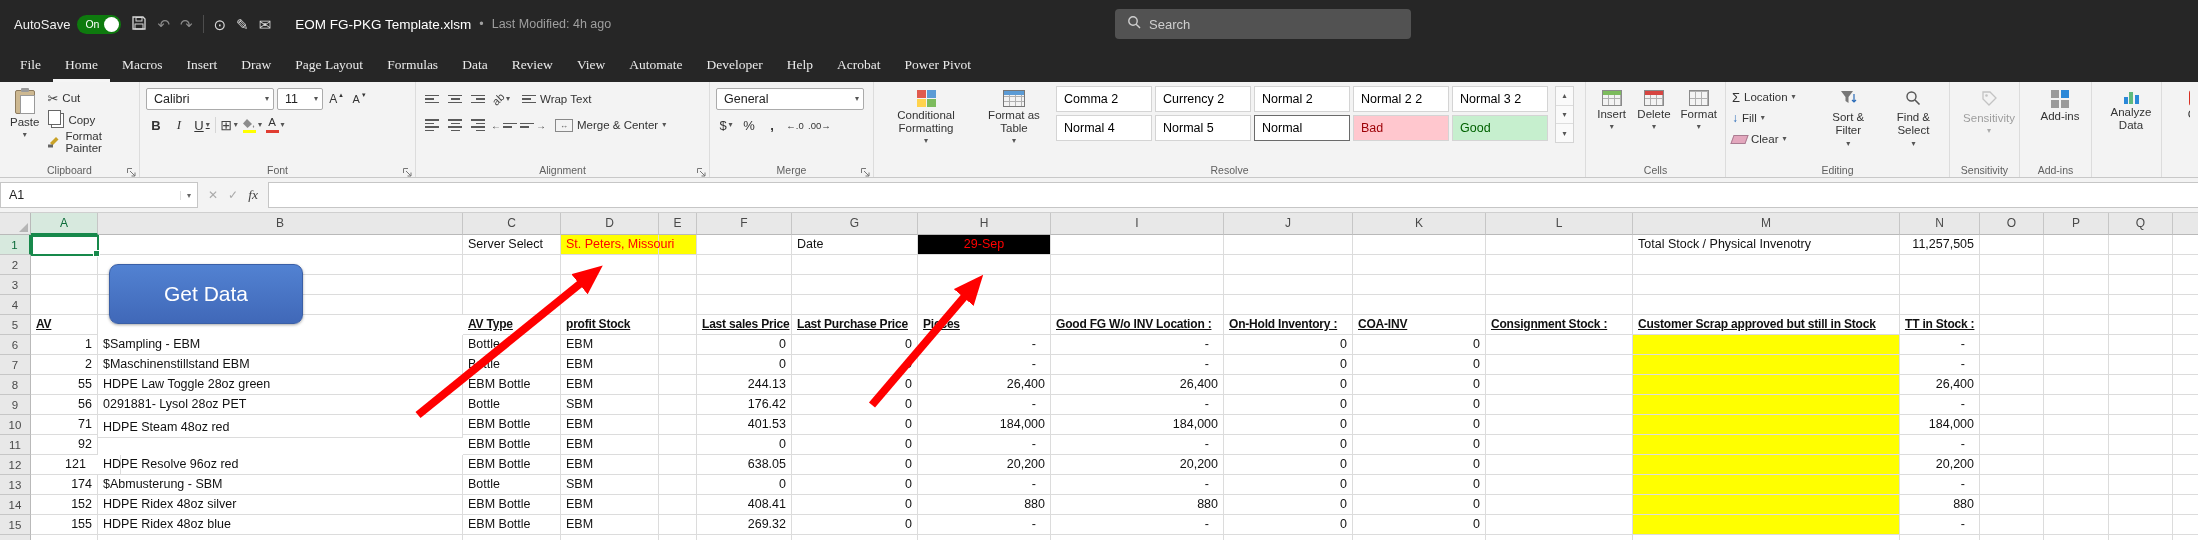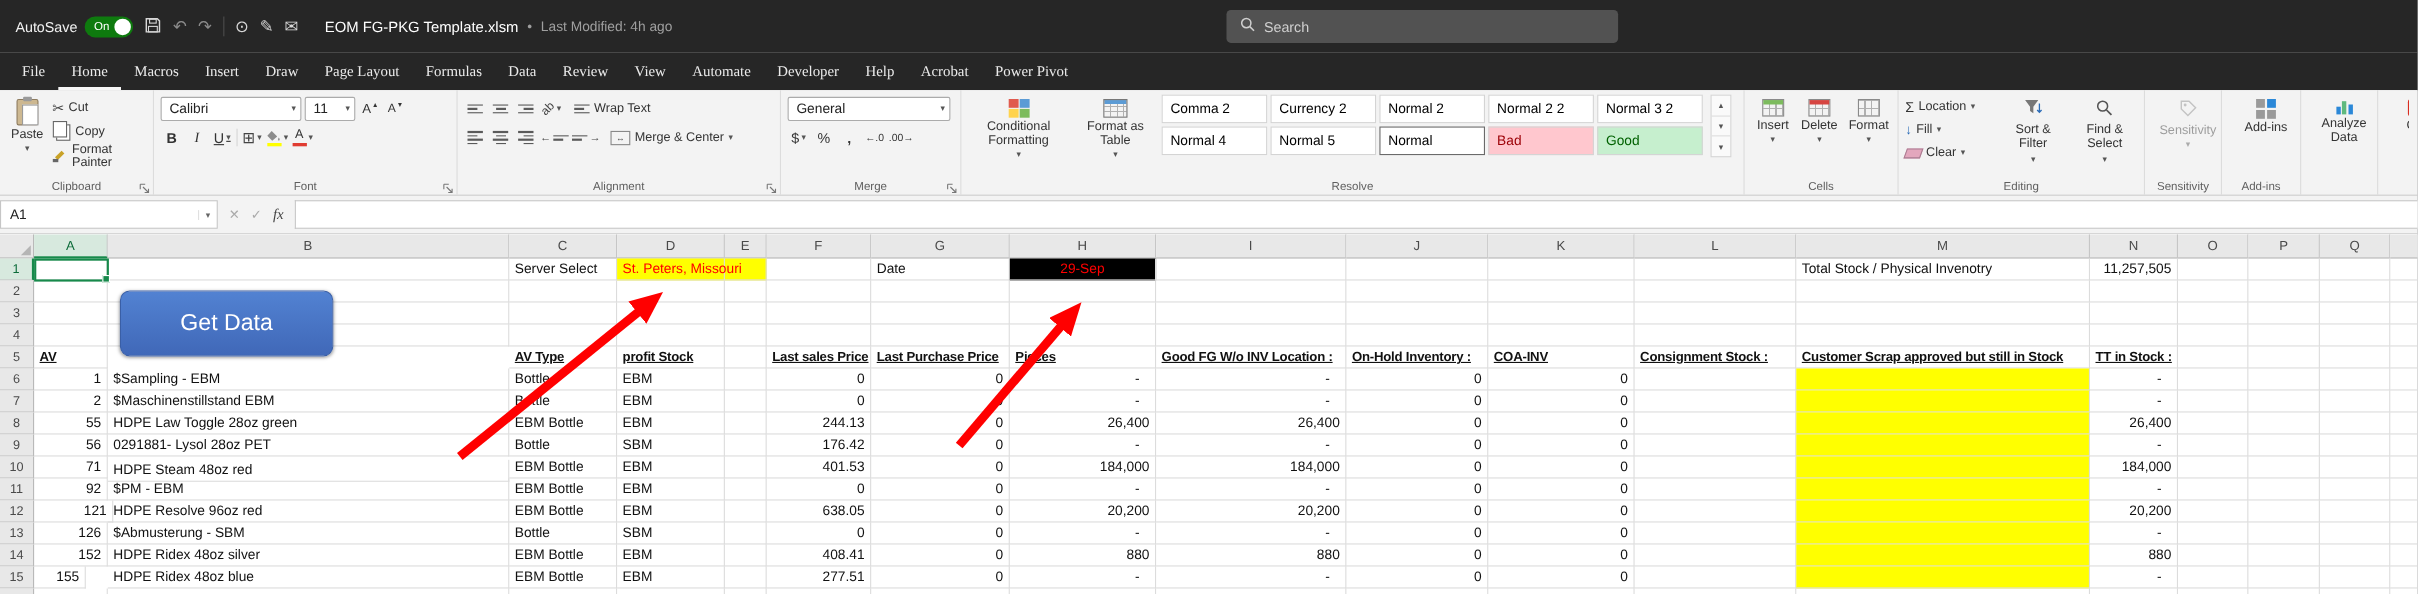--- a/index.html
+++ b/index.html
@@ -12,21 +12,21 @@
   .autosave{display:flex;align-items:center;gap:7px;font-size:13px;color:#f1f1f1;}
   .pill{position:relative;width:44px;height:19px;border-radius:10px;background:#0e7a0e;color:#fff;
         font-size:10.5px;line-height:19px;padding-left:8px;box-sizing:border-box;}
   .pill .knob{position:absolute;right:2px;top:2px;width:15px;height:15px;border-radius:50%;background:#fff;}
   .tb-ico{font-size:15px;color:#d8d8d8;line-height:1;cursor:default;}
   .tb-ico.dim{color:#8b8b8b;}
   .tb-sep{width:1px;height:18px;background:#4d4d4d;}
   .doc-title{display:flex;align-items:center;gap:8px;margin-left:14px;white-space:nowrap;}
   .doc-title .name{font-size:13.5px;color:#fff;}
   .doc-title .mod{font-size:12.5px;color:#9f9f9f;}
-  .searchbox{position:absolute;left:1115px;top:9px;width:356px;height:30px;background:#525252;
+  .searchbox{position:absolute;left:1115px;top:9px;width:296px;height:30px;background:#525252;
              border-radius:4px;display:flex;align-items:center;gap:8px;padding-left:12px;box-sizing:border-box;}
   .searchbox .ph{font-size:13px;color:#cfcfcf;}
 
   
   .menubar{height:34px;background:#262626;display:flex;align-items:stretch;padding-left:8px;}
   .menu-item{padding:0 12px;font-size:13.5px;color:#eaeaea;display:flex;align-items:center;cursor:default;font-family:Liberation Serif, serif;}
   .menu-item.active{box-shadow:inset 0 -3px 0 #f5f5f5;}
 
   
   .ribbon{height:96px;background:#f3f3f3;border-bottom:1px solid #c8c8c8;display:flex;box-sizing:border-box;}
@@ -767,58 +767,57 @@
       <div class="cell" style="left: 1353px; width: 133px; top: 202px; text-align: right;">0</div>
       <div class="cell" style="left: 1486px; width: 147px; top: 202px;"></div>
       <div class="cell" style="left: 1633px; width: 267px; top: 202px; background: rgb(255, 255, 0);"></div>
       <div class="cell" style="left: 1900px; width: 80px; top: 202px; text-align: right;">184,000</div>
       <div class="cell" style="left: 1980px; width: 64px; top: 202px;"></div>
       <div class="cell" style="left: 2044px; width: 65px; top: 202px;"></div>
       <div class="cell" style="left: 2109px; width: 64px; top: 202px;"></div>
       <div class="cell" style="left: 2173px; width: 64px; top: 202px;"></div>
       <div class="rh" style="top: 222px;">11</div>
       <div class="cell" style="left: 31px; width: 67px; top: 222px; text-align: right;">92</div>
-      <div class="cell" style="left: 98px; width: 365px; top: 222px;">$PM - EBM</div>
       <div class="cell" style="left: 463px; width: 98px; top: 222px;">EBM Bottle</div>
       <div class="cell" style="left: 561px; width: 98px; top: 222px;">EBM</div>
       <div class="cell" style="left: 659px; width: 38px; top: 222px;"></div>
       <div class="cell" style="left: 697px; width: 95px; top: 222px; text-align: right;">0</div>
       <div class="cell" style="left: 792px; width: 126px; top: 222px; text-align: right;">0</div>
       <div class="cell" style="left: 918px; width: 133px; top: 222px; text-align: right; padding-right: 14px;">-</div>
       <div class="cell" style="left: 1051px; width: 173px; top: 222px; text-align: right; padding-right: 14px;">-</div>
       <div class="cell" style="left: 1224px; width: 129px; top: 222px; text-align: right;">0</div>
       <div class="cell" style="left: 1353px; width: 133px; top: 222px; text-align: right;">0</div>
       <div class="cell" style="left: 1486px; width: 147px; top: 222px;"></div>
       <div class="cell" style="left: 1633px; width: 267px; top: 222px; background: rgb(255, 255, 0);"></div>
       <div class="cell" style="left: 1900px; width: 80px; top: 222px; text-align: right; padding-right: 14px;">-</div>
       <div class="cell" style="left: 1980px; width: 64px; top: 222px;"></div>
       <div class="cell" style="left: 2044px; width: 65px; top: 222px;"></div>
       <div class="cell" style="left: 2109px; width: 64px; top: 222px;"></div>
       <div class="cell" style="left: 2173px; width: 64px; top: 222px;"></div>
       <div class="rh" style="top: 242px;">12</div>
-      <div class="cell" style="left: 31px; width: 72px; top: 242px; text-align: right;">121</div>
+      <div class="cell" style="left: 31px; width: 90px; top: 242px; text-align: center;">121</div>
       <div class="cell" style="left: 98px; width: 365px; top: 242px;">HDPE Resolve 96oz red</div>
       <div class="cell" style="left: 463px; width: 98px; top: 242px;">EBM Bottle</div>
       <div class="cell" style="left: 561px; width: 98px; top: 242px;">EBM</div>
       <div class="cell" style="left: 659px; width: 38px; top: 242px;"></div>
       <div class="cell" style="left: 697px; width: 95px; top: 242px; text-align: right;">638.05</div>
       <div class="cell" style="left: 792px; width: 126px; top: 242px; text-align: right;">0</div>
       <div class="cell" style="left: 918px; width: 133px; top: 242px; text-align: right;">20,200</div>
       <div class="cell" style="left: 1051px; width: 173px; top: 242px; text-align: right;">20,200</div>
       <div class="cell" style="left: 1224px; width: 129px; top: 242px; text-align: right;">0</div>
       <div class="cell" style="left: 1353px; width: 133px; top: 242px; text-align: right;">0</div>
       <div class="cell" style="left: 1486px; width: 147px; top: 242px;"></div>
       <div class="cell" style="left: 1633px; width: 267px; top: 242px; background: rgb(255, 255, 0);"></div>
       <div class="cell" style="left: 1900px; width: 80px; top: 242px; text-align: right;">20,200</div>
       <div class="cell" style="left: 1980px; width: 64px; top: 242px;"></div>
       <div class="cell" style="left: 2044px; width: 65px; top: 242px;"></div>
       <div class="cell" style="left: 2109px; width: 64px; top: 242px;"></div>
       <div class="cell" style="left: 2173px; width: 64px; top: 242px;"></div>
       <div class="rh" style="top: 262px;">13</div>
-      <div class="cell" style="left: 31px; width: 67px; top: 262px; text-align: right;">126</div>
+      <div class="cell" style="left: 31px; width: 67px; top: 262px; text-align: right;">174</div>
       <div class="cell" style="left: 98px; width: 365px; top: 262px;">$Abmusterung - SBM</div>
       <div class="cell" style="left: 463px; width: 98px; top: 262px;">Bottle</div>
       <div class="cell" style="left: 561px; width: 98px; top: 262px;">SBM</div>
       <div class="cell" style="left: 659px; width: 38px; top: 262px;"></div>
       <div class="cell" style="left: 697px; width: 95px; top: 262px; text-align: right;">0</div>
       <div class="cell" style="left: 792px; width: 126px; top: 262px; text-align: right;">0</div>
       <div class="cell" style="left: 918px; width: 133px; top: 262px; text-align: right; padding-right: 14px;">-</div>
       <div class="cell" style="left: 1051px; width: 173px; top: 262px; text-align: right; padding-right: 14px;">-</div>
       <div class="cell" style="left: 1224px; width: 129px; top: 262px; text-align: right;">0</div>
       <div class="cell" style="left: 1353px; width: 133px; top: 262px; text-align: right;">0</div>
@@ -842,26 +841,26 @@
       <div class="cell" style="left: 1224px; width: 129px; top: 282px; text-align: right;">0</div>
       <div class="cell" style="left: 1353px; width: 133px; top: 282px; text-align: right;">0</div>
       <div class="cell" style="left: 1486px; width: 147px; top: 282px;"></div>
       <div class="cell" style="left: 1633px; width: 267px; top: 282px; background: rgb(255, 255, 0);"></div>
       <div class="cell" style="left: 1900px; width: 80px; top: 282px; text-align: right;">880</div>
       <div class="cell" style="left: 1980px; width: 64px; top: 282px;"></div>
       <div class="cell" style="left: 2044px; width: 65px; top: 282px;"></div>
       <div class="cell" style="left: 2109px; width: 64px; top: 282px;"></div>
       <div class="cell" style="left: 2173px; width: 64px; top: 282px;"></div>
       <div class="rh" style="top: 302px;">15</div>
-      <div class="cell" style="left: 31px; width: 47px; top: 302px; text-align: right;">155</div>
+      <div class="cell" style="left: 31px; width: 67px; top: 302px; text-align: right;">155</div>
       <div class="cell" style="left: 98px; width: 365px; top: 302px;">HDPE Ridex 48oz blue</div>
       <div class="cell" style="left: 463px; width: 98px; top: 302px;">EBM Bottle</div>
       <div class="cell" style="left: 561px; width: 98px; top: 302px;">EBM</div>
       <div class="cell" style="left: 659px; width: 38px; top: 302px;"></div>
-      <div class="cell" style="left: 697px; width: 95px; top: 302px; text-align: right;">277.51</div>
+      <div class="cell" style="left: 697px; width: 95px; top: 302px; text-align: right;">269.32</div>
       <div class="cell" style="left: 792px; width: 126px; top: 302px; text-align: right;">0</div>
       <div class="cell" style="left: 918px; width: 133px; top: 302px; text-align: right; padding-right: 14px;">-</div>
       <div class="cell" style="left: 1051px; width: 173px; top: 302px; text-align: right; padding-right: 14px;">-</div>
       <div class="cell" style="left: 1224px; width: 129px; top: 302px; text-align: right;">0</div>
       <div class="cell" style="left: 1353px; width: 133px; top: 302px; text-align: right;">0</div>
       <div class="cell" style="left: 1486px; width: 147px; top: 302px;"></div>
       <div class="cell" style="left: 1633px; width: 267px; top: 302px; background: rgb(255, 255, 0);"></div>
       <div class="cell" style="left: 1900px; width: 80px; top: 302px; text-align: right; padding-right: 14px;">-</div>
       <div class="cell" style="left: 1980px; width: 64px; top: 302px;"></div>
       <div class="cell" style="left: 2044px; width: 65px; top: 302px;"></div>

